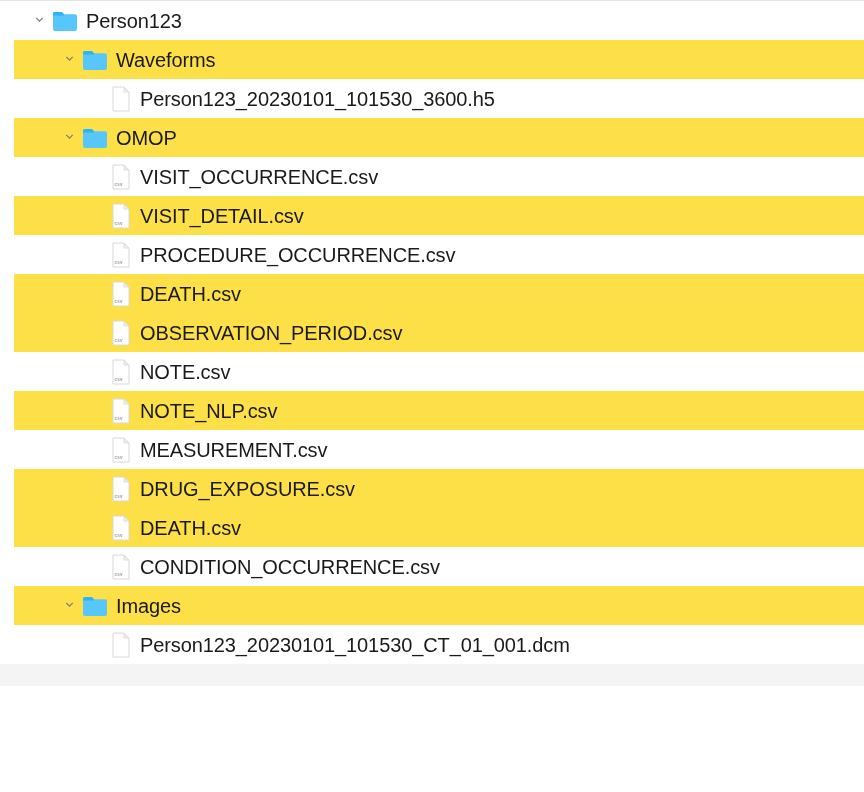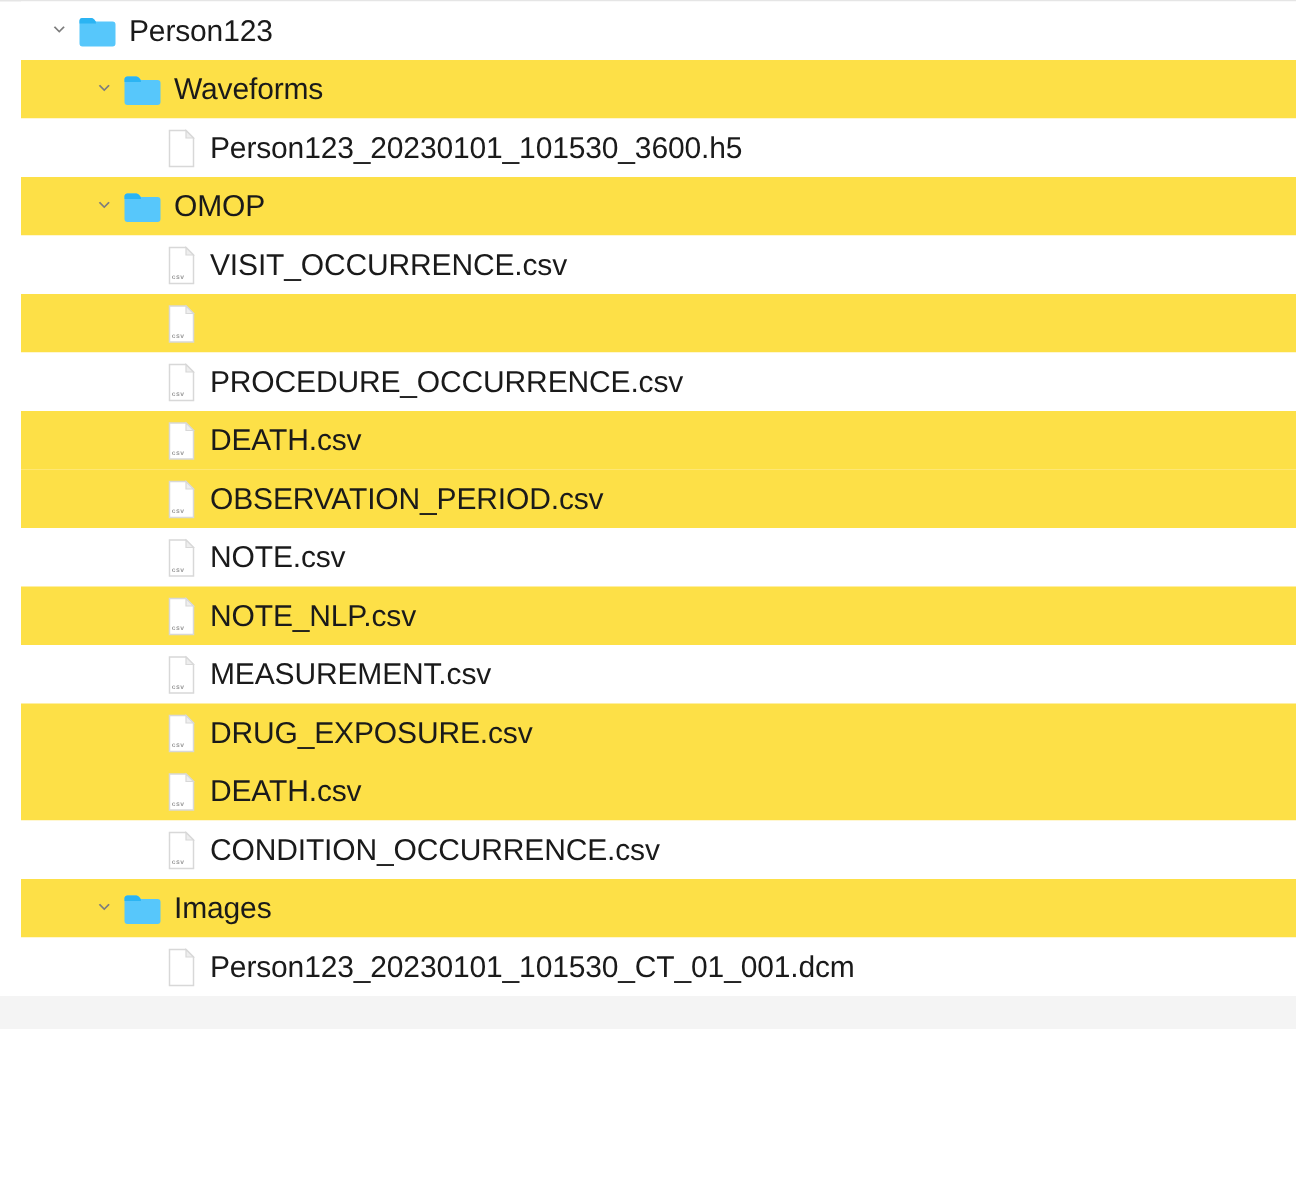--- a/index.html
+++ b/index.html
@@ -165,20 +165,21 @@
     </div>
     <div class="row alt">
       <div class="indent" style="width: 96px;"></div>
       <div class="file-icon">
         <svg viewBox="0 0 20 26">
     <path d="M2 1 L13 1 L18 6 L18 25 L2 25 Z" fill="#ffffff" stroke="#d8d8d8" stroke-width="1"></path>
     <path d="M13 1 L13 6 L18 6 Z" fill="#eeeeee" stroke="#d8d8d8" stroke-width="0.8"></path>
     <text x="3.5" y="22" class="csv-tag">csv</text>
   </svg>
       </div>
+      <span class="label">VISIT_DETAIL.csv</span>
     </div>
     <div class="row even">
       <div class="indent" style="width: 96px;"></div>
       <div class="file-icon">
         <svg viewBox="0 0 20 26">
     <path d="M2 1 L13 1 L18 6 L18 25 L2 25 Z" fill="#ffffff" stroke="#d8d8d8" stroke-width="1"></path>
     <path d="M13 1 L13 6 L18 6 Z" fill="#eeeeee" stroke="#d8d8d8" stroke-width="0.8"></path>
     <text x="3.5" y="22" class="csv-tag">csv</text>
   </svg>
       </div>

